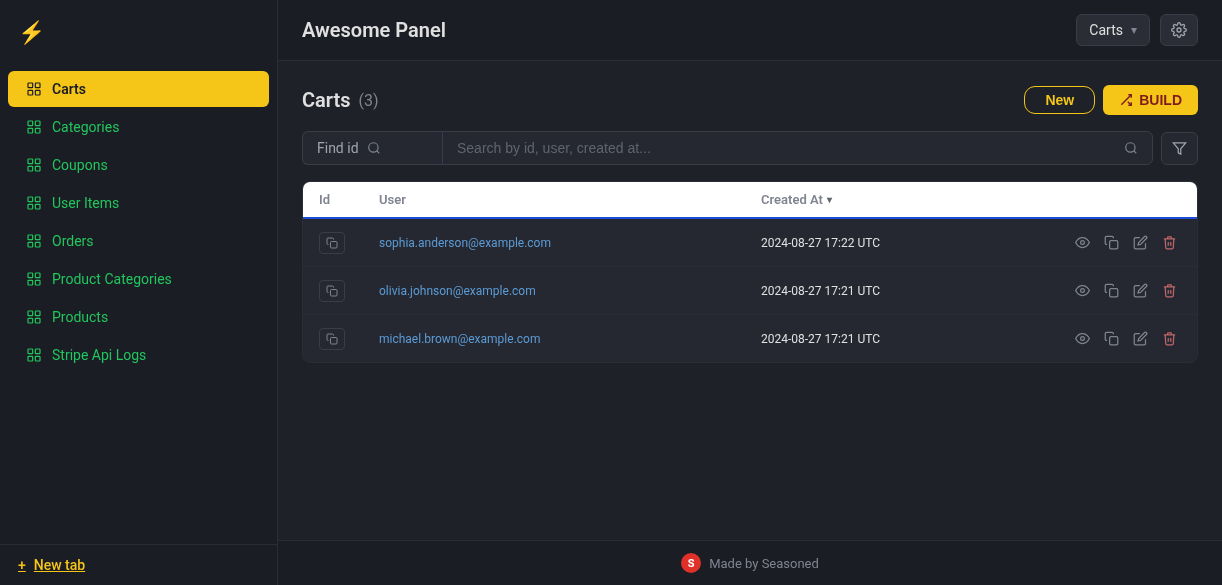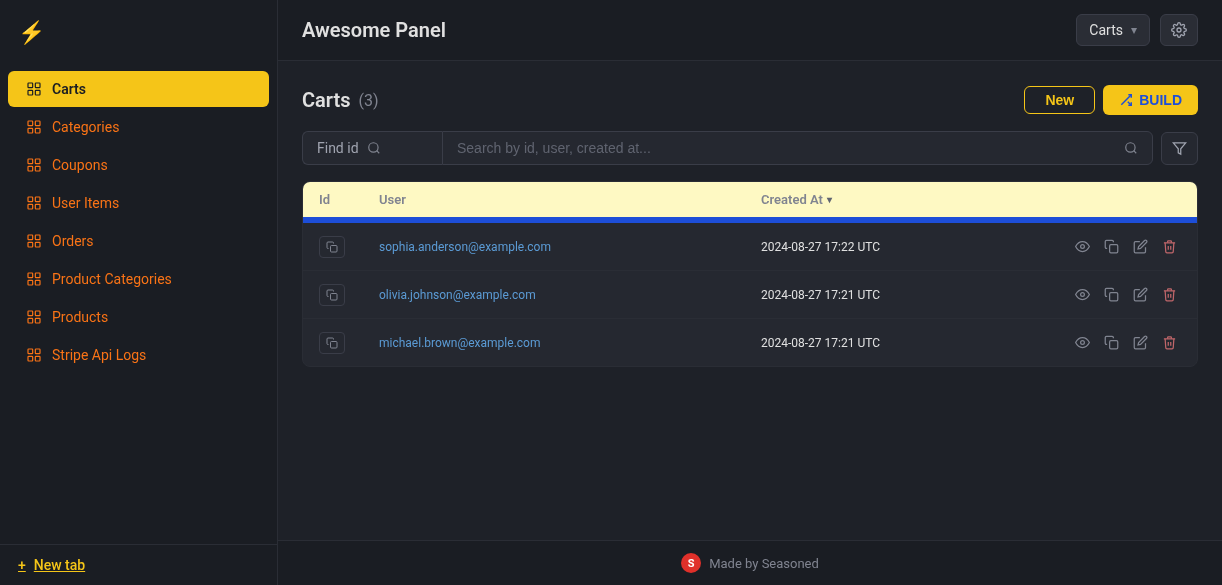--- a/index.html
+++ b/index.html
@@ -42,21 +42,21 @@
     }
 
     .nav-item {
       display: flex;
       align-items: center;
       gap: 10px;
       padding: 10px 18px;
       cursor: pointer;
       border-radius: 6px;
       margin: 2px 8px;
-      color: #f97316;
+      color: #22c55e;
       transition: background 0.15s;
     }
 
     .nav-item.active {
       background: #f5c518;
       color: #1a1d23;
       font-weight: 600;
     }
 
     .nav-item.active .nav-icon {
@@ -191,31 +191,31 @@
     .header-actions {
       display: flex;
       align-items: center;
       gap: 8px;
     }
 
     .btn-new {
       background: transparent;
       border: 1.5px solid #f5c518;
       color: #f5c518;
-      border-radius: 6px;
+      border-radius: 11px;
       padding: 5px 20px;
       font-size: 14px;
       font-weight: 600;
       cursor: pointer;
     }
 
     .btn-build {
       background: #f5c518;
       border: none;
-      color: #1d4ed8;
+      color: #7f1d1d;
       border-radius: 6px;
       padding: 7px 16px;
       font-size: 14px;
       font-weight: 700;
       cursor: pointer;
       display: flex;
       align-items: center;
       gap: 6px;
     }
 
@@ -281,22 +281,22 @@
     .table-container {
       background: #252830;
       border: 1px solid #2a2d35;
       border-radius: 8px;
       overflow: hidden;
     }
 
     .table-header {
       display: grid;
       grid-template-columns: 60px 1fr 280px 140px;
-      background: #fef9c3;
-      border-bottom: 6px solid #1d4ed8;
+      background: #ffffff;
+      border-bottom: 2px solid #1d4ed8;
       padding: 10px 16px;
     }
 
     .th {
       font-size: 13px;
       color: #808490;
       font-weight: 600;
       text-transform: none;
       display: flex;
       align-items: center;

